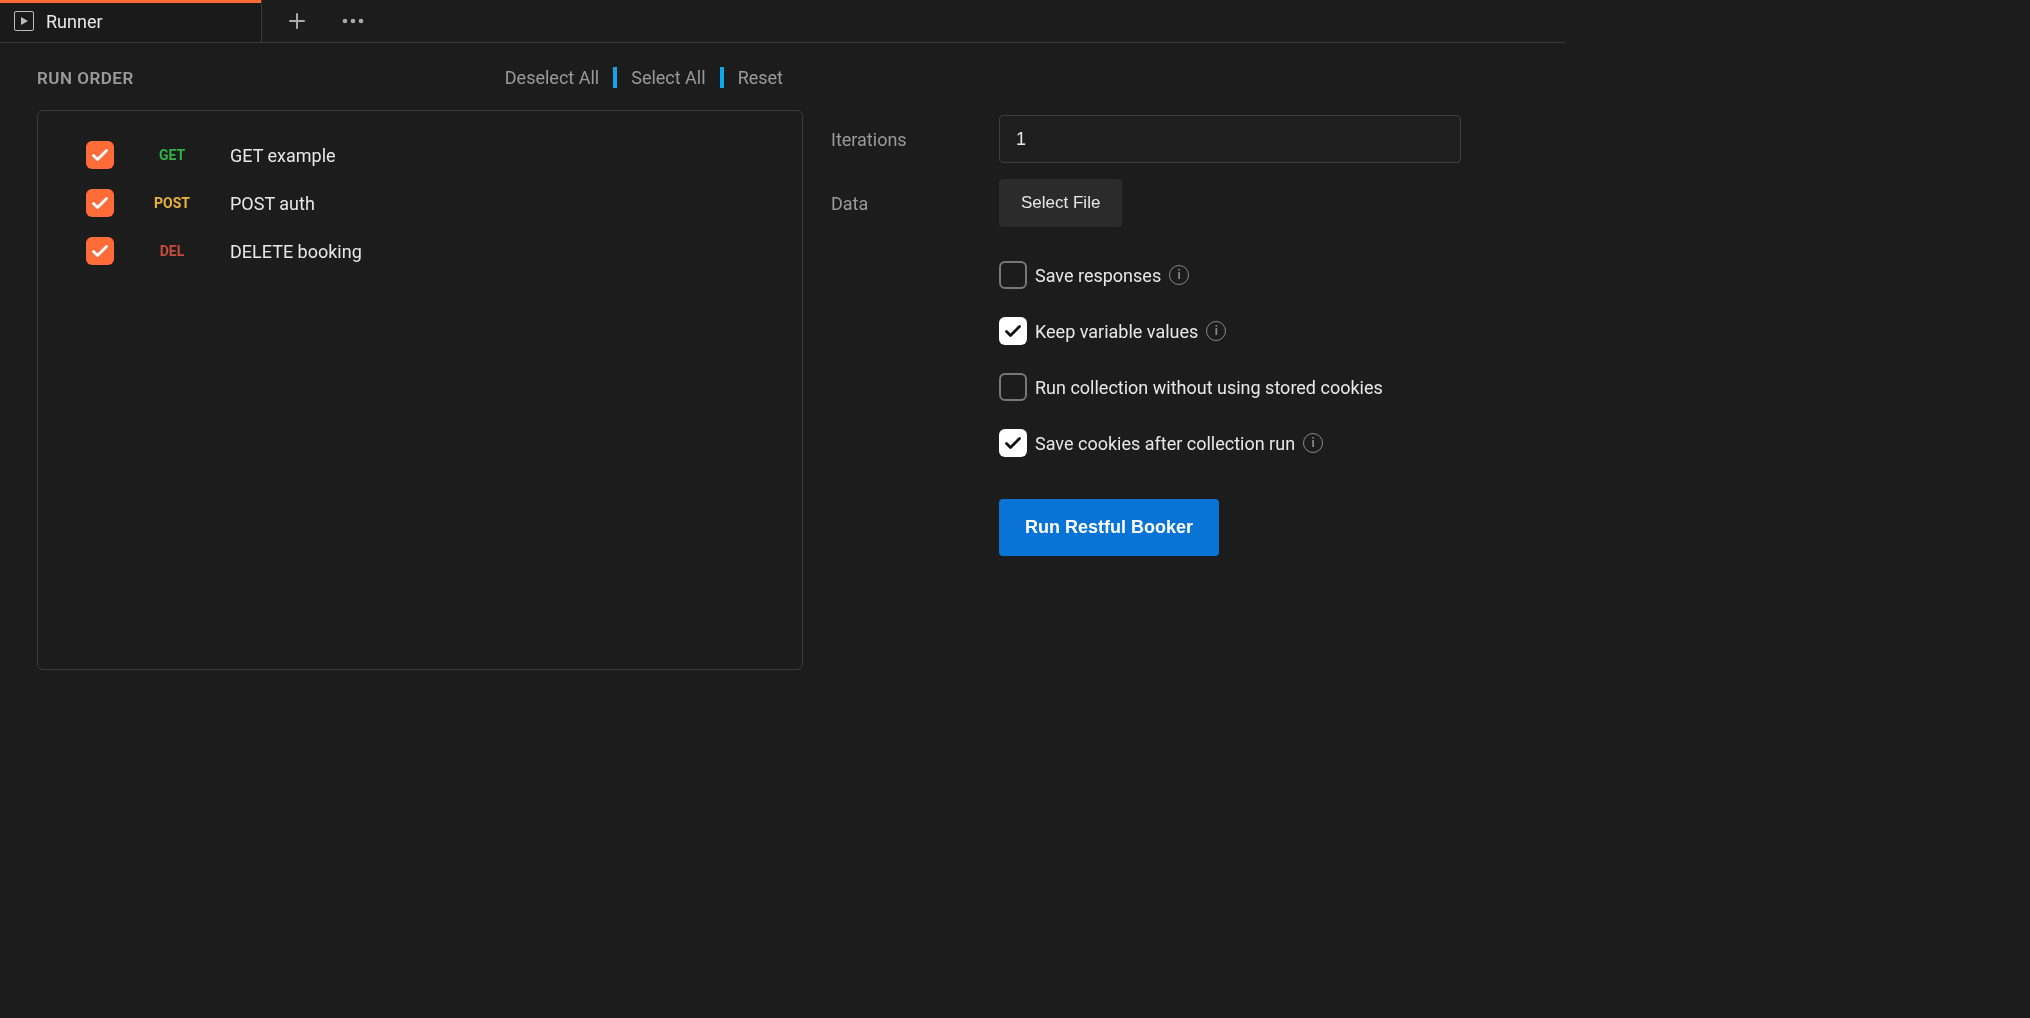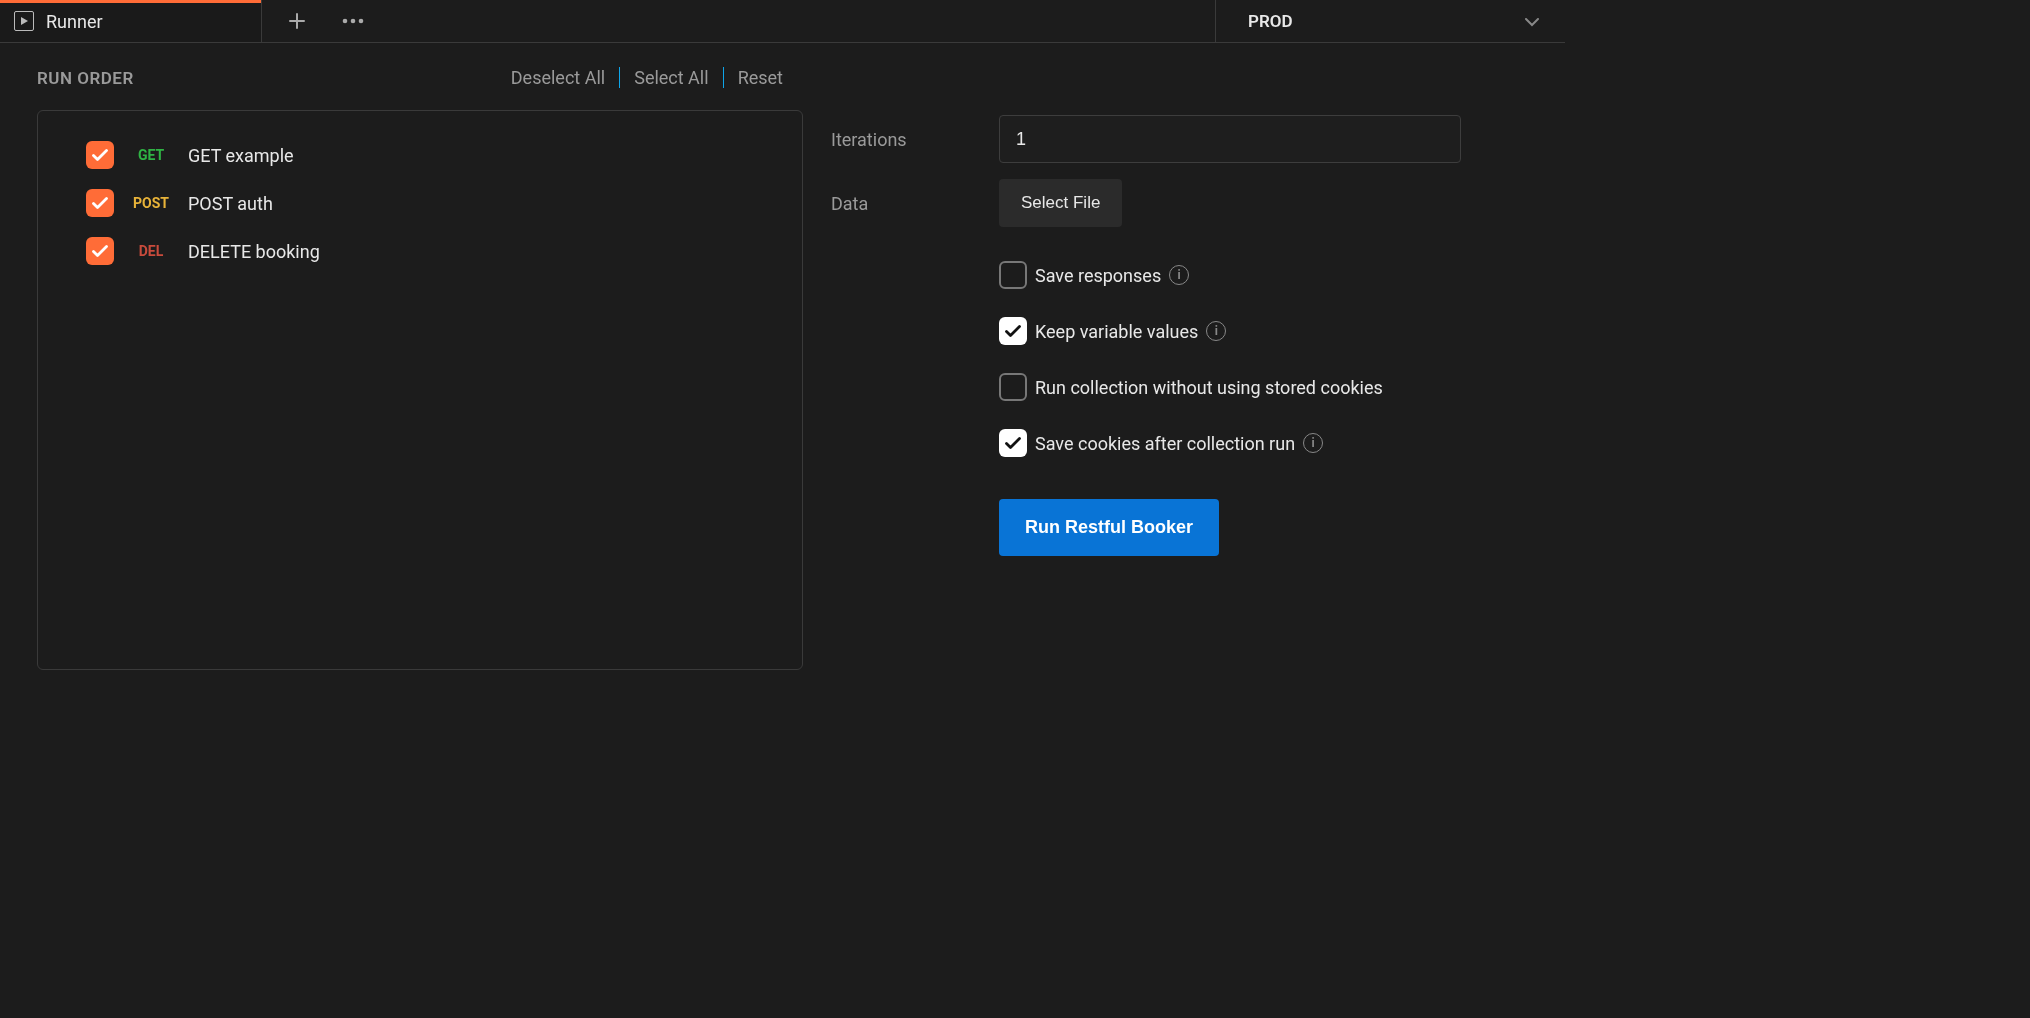--- a/index.html
+++ b/index.html
@@ -126,34 +126,34 @@
     align-items: center;
     gap: 0;
     color: var(--text-dim);
     font-size: 18px;
   }
   .run-order-actions span {
     padding: 0 14px;
     cursor: pointer;
   }
   .run-order-actions span + span {
-    border-left: 1px solid #0ea5e9;
+    border-left: 4px solid #0ea5e9;
   }
 
   .request-list-box {
     border: 1px solid var(--border);
     border-radius: 6px;
     padding: 20px 24px;
     flex: 0 0 auto;
     min-height: 560px;
   }
   .request-row {
     display: flex;
     align-items: center;
-    gap: 15px;
+    gap: 36px;
     padding: 10px 24px;
   }
   .chk {
     width: 28px; height: 28px;
     border-radius: 6px;
     background: var(--orange);
     display: flex; align-items: center; justify-content: center;
     cursor: pointer;
     flex-shrink: 0;
   }
@@ -289,28 +289,20 @@
     </span>
     <span class="icon-btn">
       <svg width="22" height="6" viewBox="0 0 22 6">
           <circle cx="3" cy="3" r="2.3" fill="#aaa"></circle>
           <circle cx="11" cy="3" r="2.3" fill="#aaa"></circle>
           <circle cx="19" cy="3" r="2.3" fill="#aaa"></circle>
         </svg>
     </span>
   </div>
   <div class="spacer"></div>
-  <div class="env-selector">
-    <span>PROD</span>
-    <span class="chevron">
-      <svg width="14" height="9" viewBox="0 0 14 9">
-          <path d="M1 1l6 6 6-6" stroke="#888" stroke-width="2" fill="none" stroke-linecap="round"></path>
-        </svg>
-    </span>
-  </div>
 </div>
 
 <div class="content">
 
   <div class="left-col">
     <div class="run-order-header">
       <h3>RUN ORDER</h3>
       <div class="run-order-actions">
         <span>Deselect All</span>
         <span>Select All</span>

